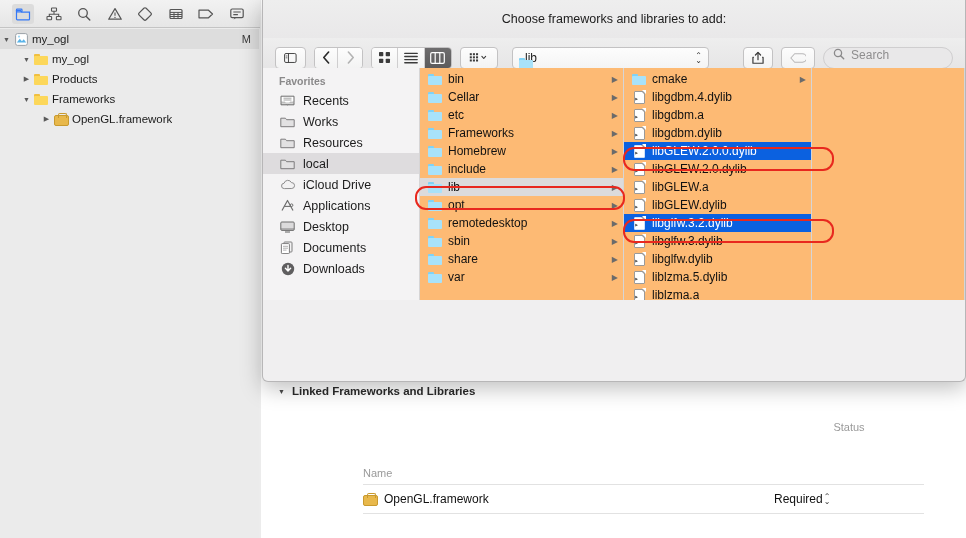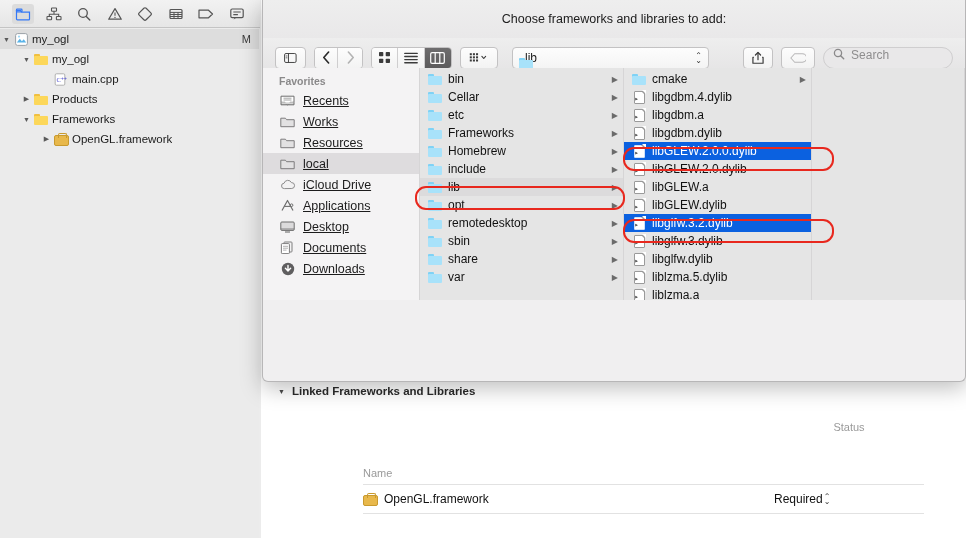--- a/index.html
+++ b/index.html
@@ -150,29 +150,29 @@
     position: absolute; left: 0; top: 68px; right: 0; height: 232px;
     display: flex; background: #ffffff;
   }
   .fav-col {
     width: 157px; flex: 0 0 157px; background: #f4f3f4;
     border-right: 1px solid #d6d5d6; padding-top: 7px;
   }
   .fav-title { font-size: 10.5px; color: #8a898a; font-weight: bold; padding: 0 0 3px 16px; }
   .fav-item {
     height: 21px; display: flex; align-items: center; gap: 7px;
-    padding-left: 16px; font-size: 12.5px; color: #1c1c1c; text-decoration: underline;
+    padding-left: 16px; font-size: 12.5px; color: #1c1c1c;
   }
   .fav-item.sel { background: #dedcde; }
   .fav-ico { width: 17px; flex: 0 0 17px; display: flex; align-items: center; justify-content: center; }
 
   .browser { flex: 1; display: flex; position: relative; }
   .bcol {
     border-right: 1px solid #d6d5d6; overflow: hidden; padding-top: 2px;
-    position: relative; background: #e5e5e5;
+    position: relative; background: #fdba74;
   }
   .bcol.c1 { width: 204px; flex: 0 0 204px; }
   .bcol.c2 { width: 188px; flex: 0 0 188px; }
   .bcol.c3 { flex: 1; }
   .brow {
     height: 18px; display: flex; align-items: center; gap: 6px;
     padding: 0 5px 0 8px; font-size: 12px; color: #111;
     white-space: nowrap;
   }
   .brow.selgray { background: #dcdbdc; }
@@ -293,31 +293,20 @@
       </div>
 
       <div class="xc-row" style="padding-left:20px">
         <span class="xc-tri">▼</span>
         <span class="xc-ficon">
             <span class="folder"></span>
           </span>
         <span class="xc-label">my_ogl</span>
       </div>
 
-      <div class="xc-row" style="padding-left:40px">
-        <span class="xc-tri"></span>
-        <span class="xc-ficon">
-          <svg width="14" height="13" viewBox="0 0 14 13">
-              <rect x="1.2" y=".8" width="9.6" height="11.4" rx="1.2" fill="#ffffff" stroke="#a9a9a9" stroke-width=".9"></rect>
-              <text x="2.5" y="9.2" font-family="Liberation Serif, serif" font-size="6.5" fill="#4a4ad0">C</text>
-              <text x="7.1" y="6.6" font-family="Liberation Sans, sans-serif" font-size="5" fill="#4a4ad0">++</text>
-            </svg>
-        </span>
-        <span class="xc-label">main.cpp</span>
-      </div>
 
       <div class="xc-row" style="padding-left:20px">
         <span class="xc-tri">▶</span>
         <span class="xc-ficon">
             <span class="folder"></span>
           </span>
         <span class="xc-label">Products</span>
       </div>
 
       <div class="xc-row" style="padding-left:20px">

